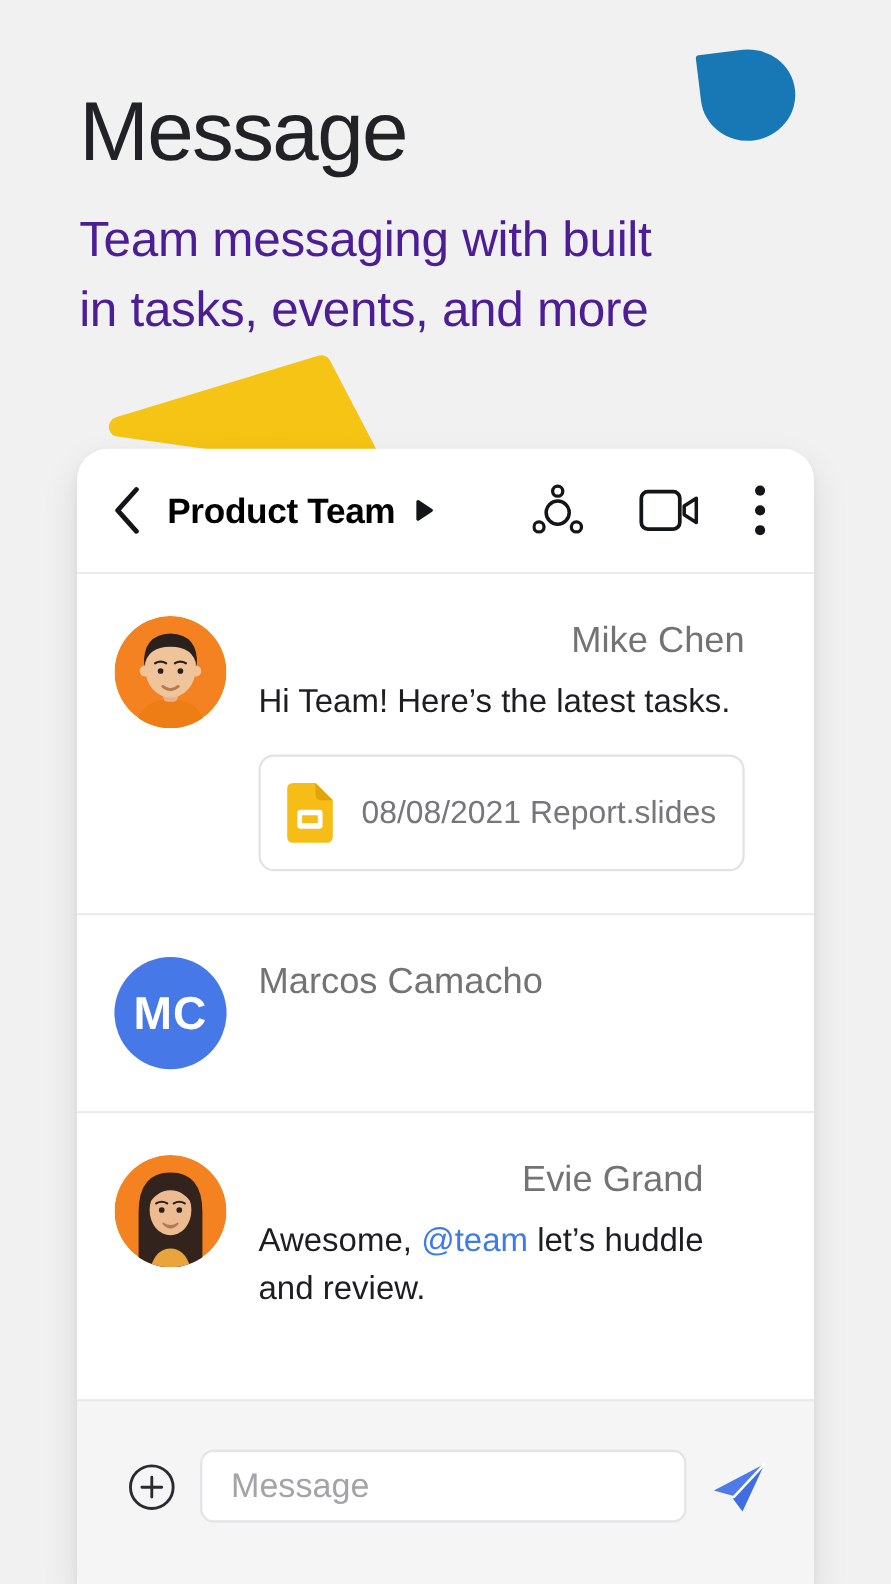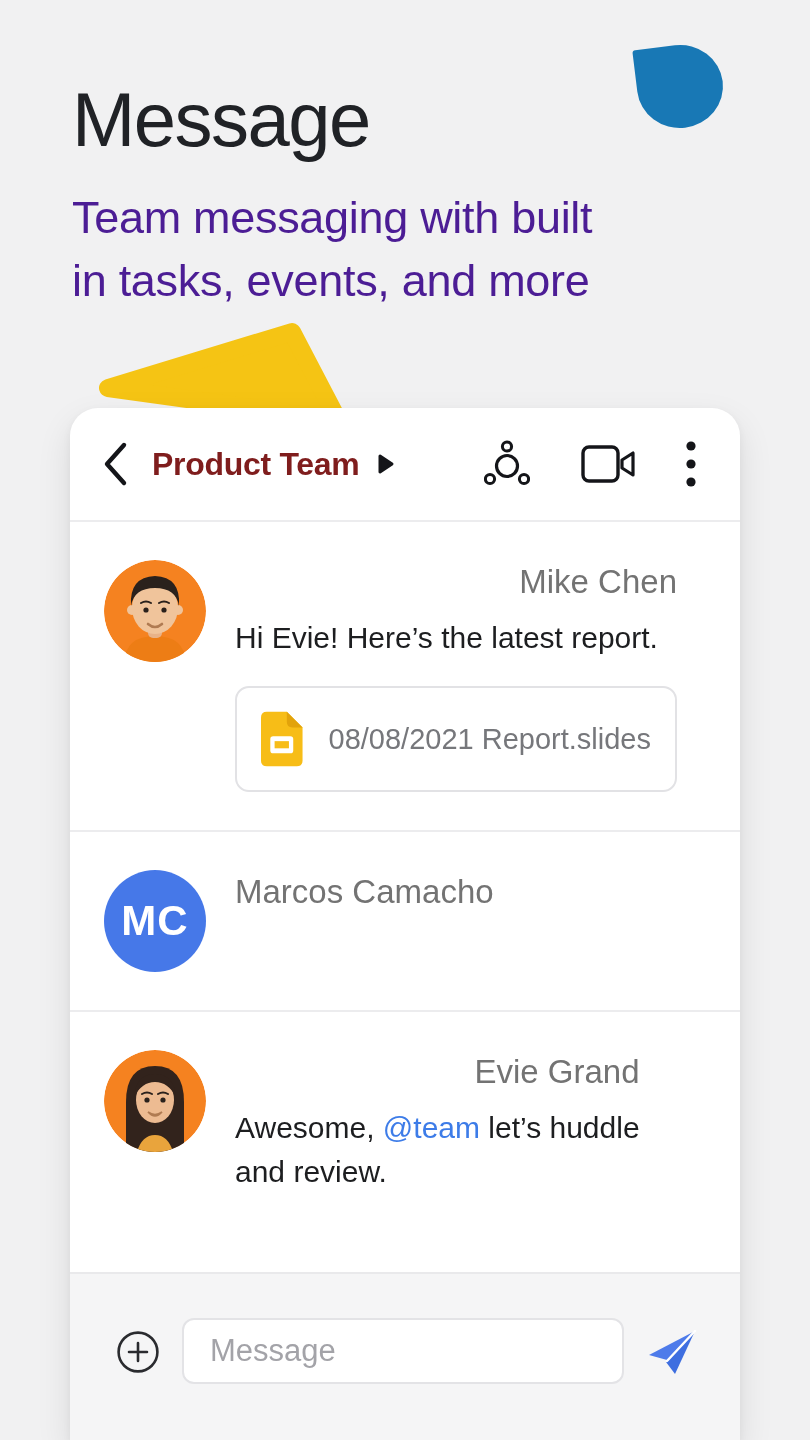--- a/index.html
+++ b/index.html
@@ -36,21 +36,21 @@
     box-shadow:0 14px 34px rgba(0,0,0,.10), 0 3px 8px rgba(0,0,0,.05);
     display:flex; flex-direction:column;
   }
 
   .chat-header{
     height:112px; flex:0 0 auto;
     display:flex; align-items:center;
     padding:0 44px 0 30px;
   }
   .back-btn{ display:flex; align-items:center; margin-right:24px; cursor:pointer; }
-  .chat-title{ font-size:32px; font-weight:700; color:#7f1d1d; letter-spacing:-0.3px; }
+  .chat-title{ font-size:32px; font-weight:700; color:#000000; letter-spacing:-0.3px; }
   .expand-btn{ margin-left:18px; display:flex; align-items:center; cursor:pointer; }
   .header-spacer{ flex:1; }
   .hicon{ display:flex; align-items:center; cursor:pointer; }
   .huddle{ margin-right:50px; }
   .video{ margin-right:50px; }
 
   .divider{ height:2px; background:#ECECEE; flex:0 0 auto; }
 
   .messages{ flex:1 1 auto; overflow:hidden; background:#fff; }
   .msg{ display:flex; padding:38px 28px 38px 34px; }
@@ -160,21 +160,21 @@
           <path d="M27 46 Q25 17 51 16 Q77 17 75 46 Q72 28 51 28 Q30 28 27 46 Z" fill="#2A211C"></path>
           <circle cx="42" cy="50" r="2.6" fill="#2A211C"></circle>
           <circle cx="60" cy="50" r="2.6" fill="#2A211C"></circle>
           <path d="M37 43 Q42 40 47 43" fill="none" stroke="#2A211C" stroke-width="2" stroke-linecap="round"></path>
           <path d="M55 43 Q60 40 65 43" fill="none" stroke="#2A211C" stroke-width="2" stroke-linecap="round"></path>
           <path d="M44 64 Q51 70 58 64" fill="none" stroke="#B07B52" stroke-width="2.6" stroke-linecap="round"></path>
         </svg>
       </div>
       <div class="msg-body">
         <div class="msg-author">Mike Chen</div>
-        <div class="msg-text">Hi Evie! Here’s the latest report.</div>
+        <div class="msg-text">Hi Team! Here’s the latest tasks.</div>
         <div class="attachment">
           <svg width="56" height="74" viewBox="0 0 58 76">
             <path d="M8 0 h28 l22 22 v46 q0 8 -8 8 H8 q-8 0 -8 -8 V8 q0 -8 8 -8 Z" fill="#F7BD17"></path>
             <path d="M36 0 v14 q0 8 8 8 h14 Z" fill="#E2A30B"></path>
             <rect x="13" y="34" width="32" height="24" rx="4" fill="#fff"></rect>
             <rect x="19" y="41" width="20" height="10" fill="#F7BD17"></rect>
           </svg>
           <span class="attach-label">08/08/2021 Report.slides</span>
         </div>
       </div>

